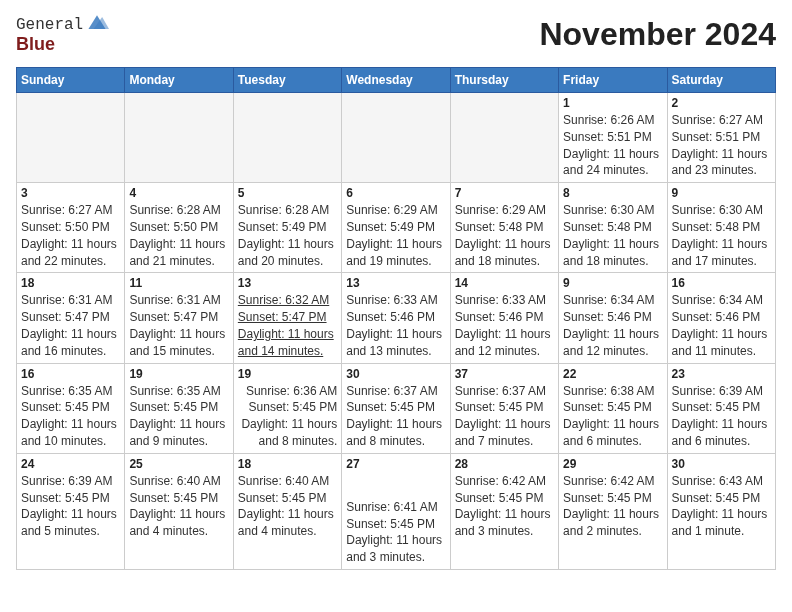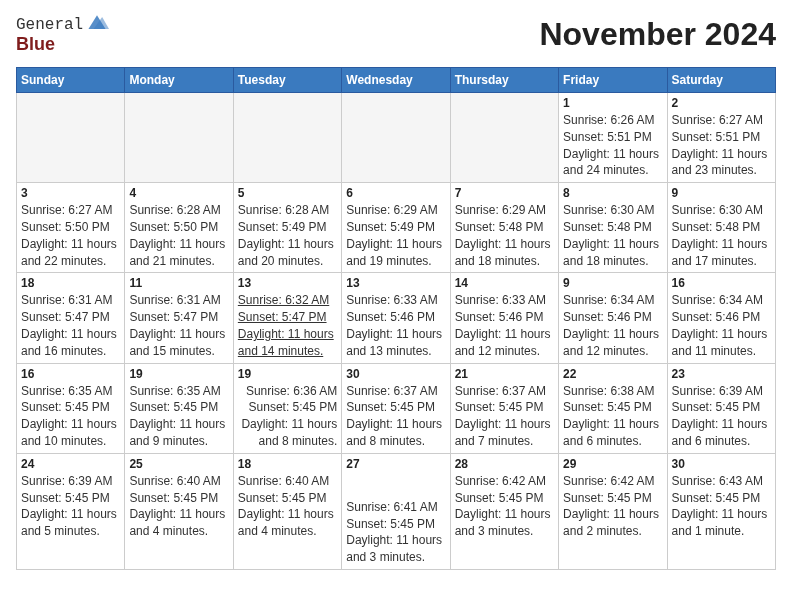--- a/index.html
+++ b/index.html
@@ -247,21 +247,21 @@
 Sunset: 5:45 PM
 Daylight: 11 hours and 8 minutes.</div>
           </td>
           <td>
             <span class="day-num">30</span>
             <div class="day-info" style="white-space: pre-line;">Sunrise: 6:37 AM
 Sunset: 5:45 PM
 Daylight: 11 hours and 8 minutes.</div>
           </td>
           <td>
-            <span class="day-num">21</span>
+            <span class="day-num">37</span>
             <div class="day-info" style="white-space: pre-line;">Sunrise: 6:37 AM
 Sunset: 5:45 PM
 Daylight: 11 hours and 7 minutes.</div>
           </td>
           <td>
             <span class="day-num">22</span>
             <div class="day-info" style="white-space: pre-line;">Sunrise: 6:38 AM
 Sunset: 5:45 PM
 Daylight: 11 hours and 6 minutes.</div>
           </td>

